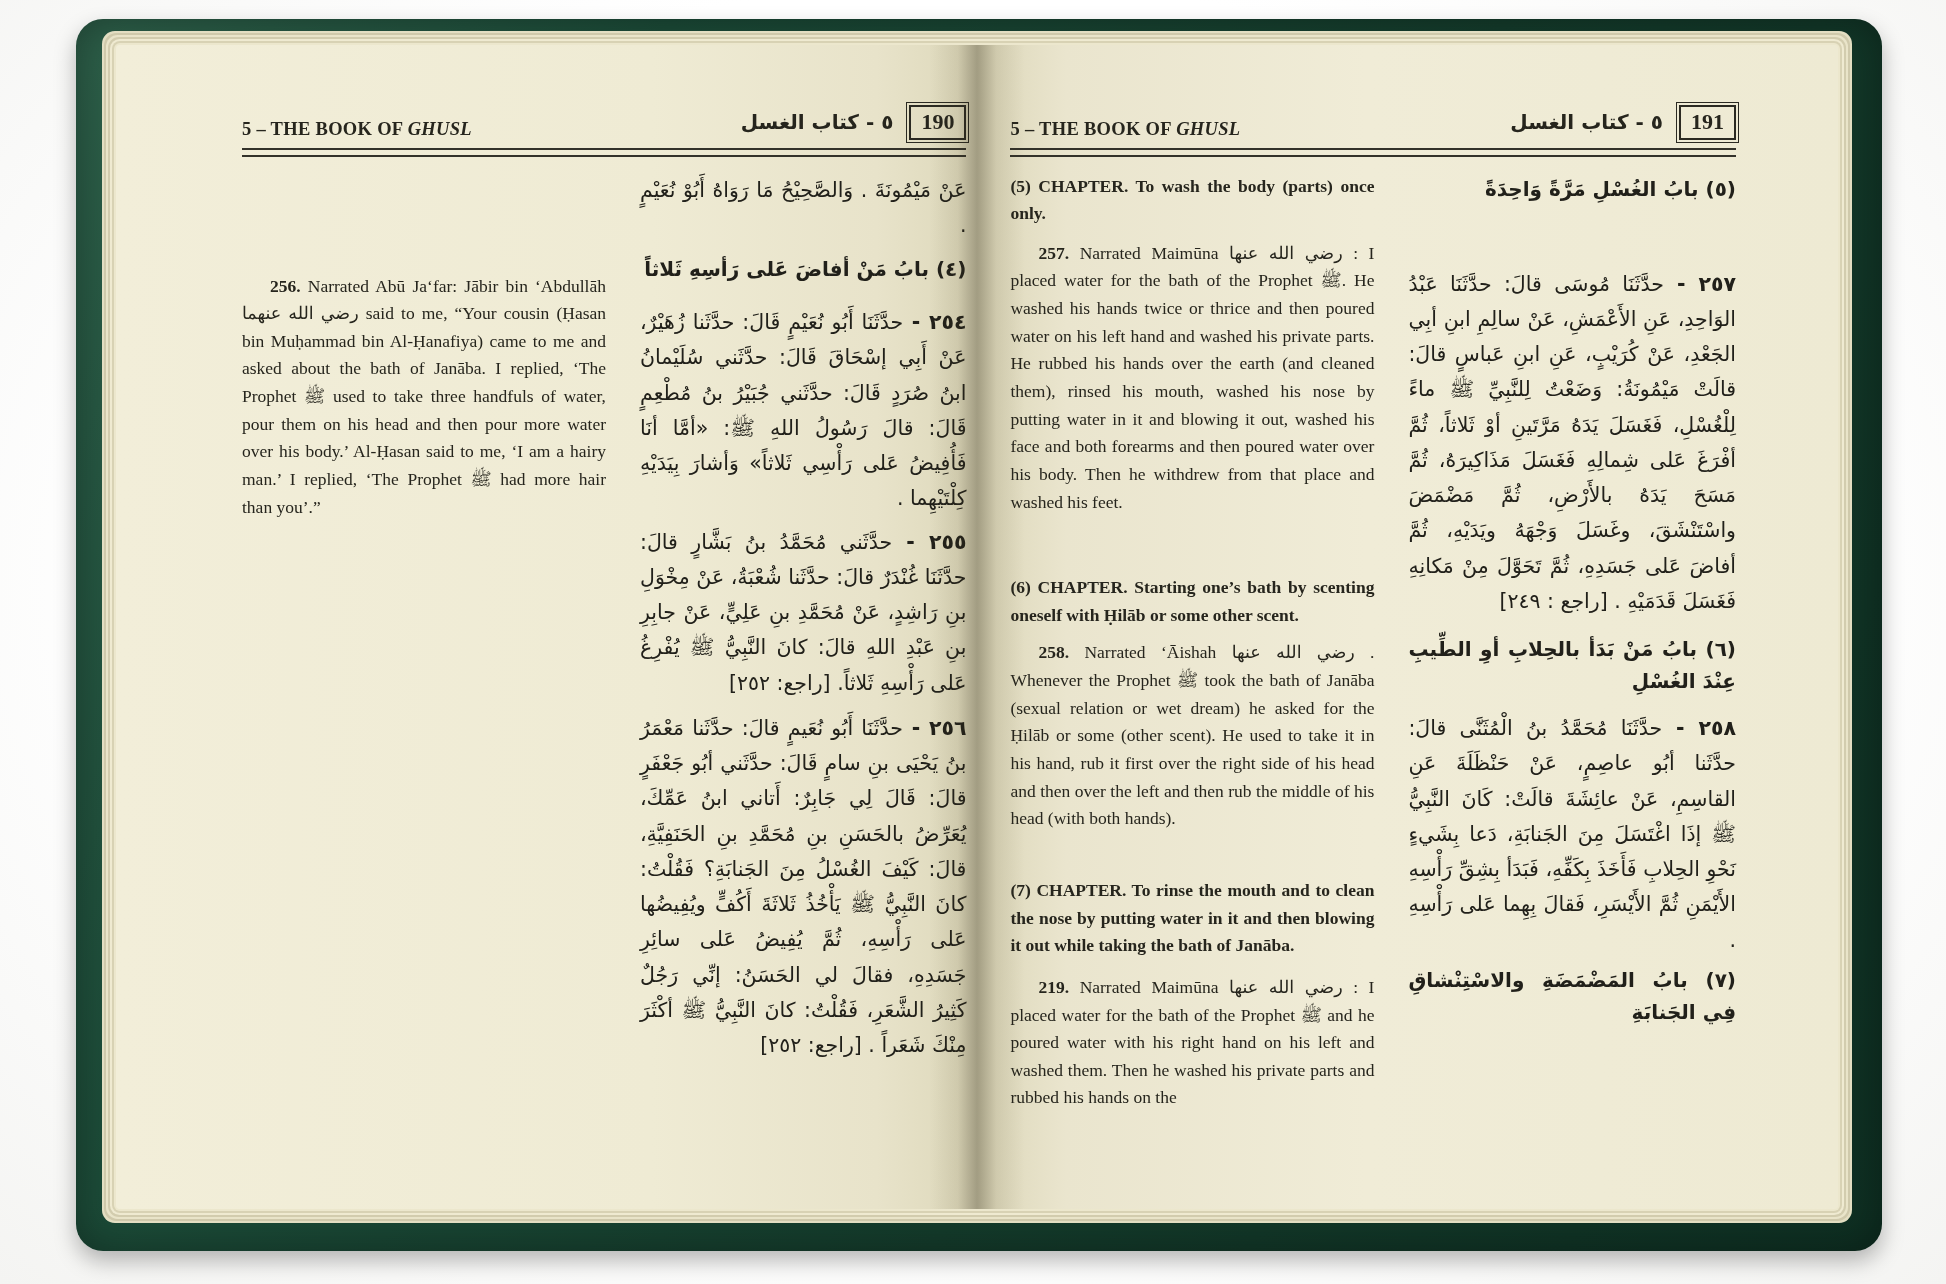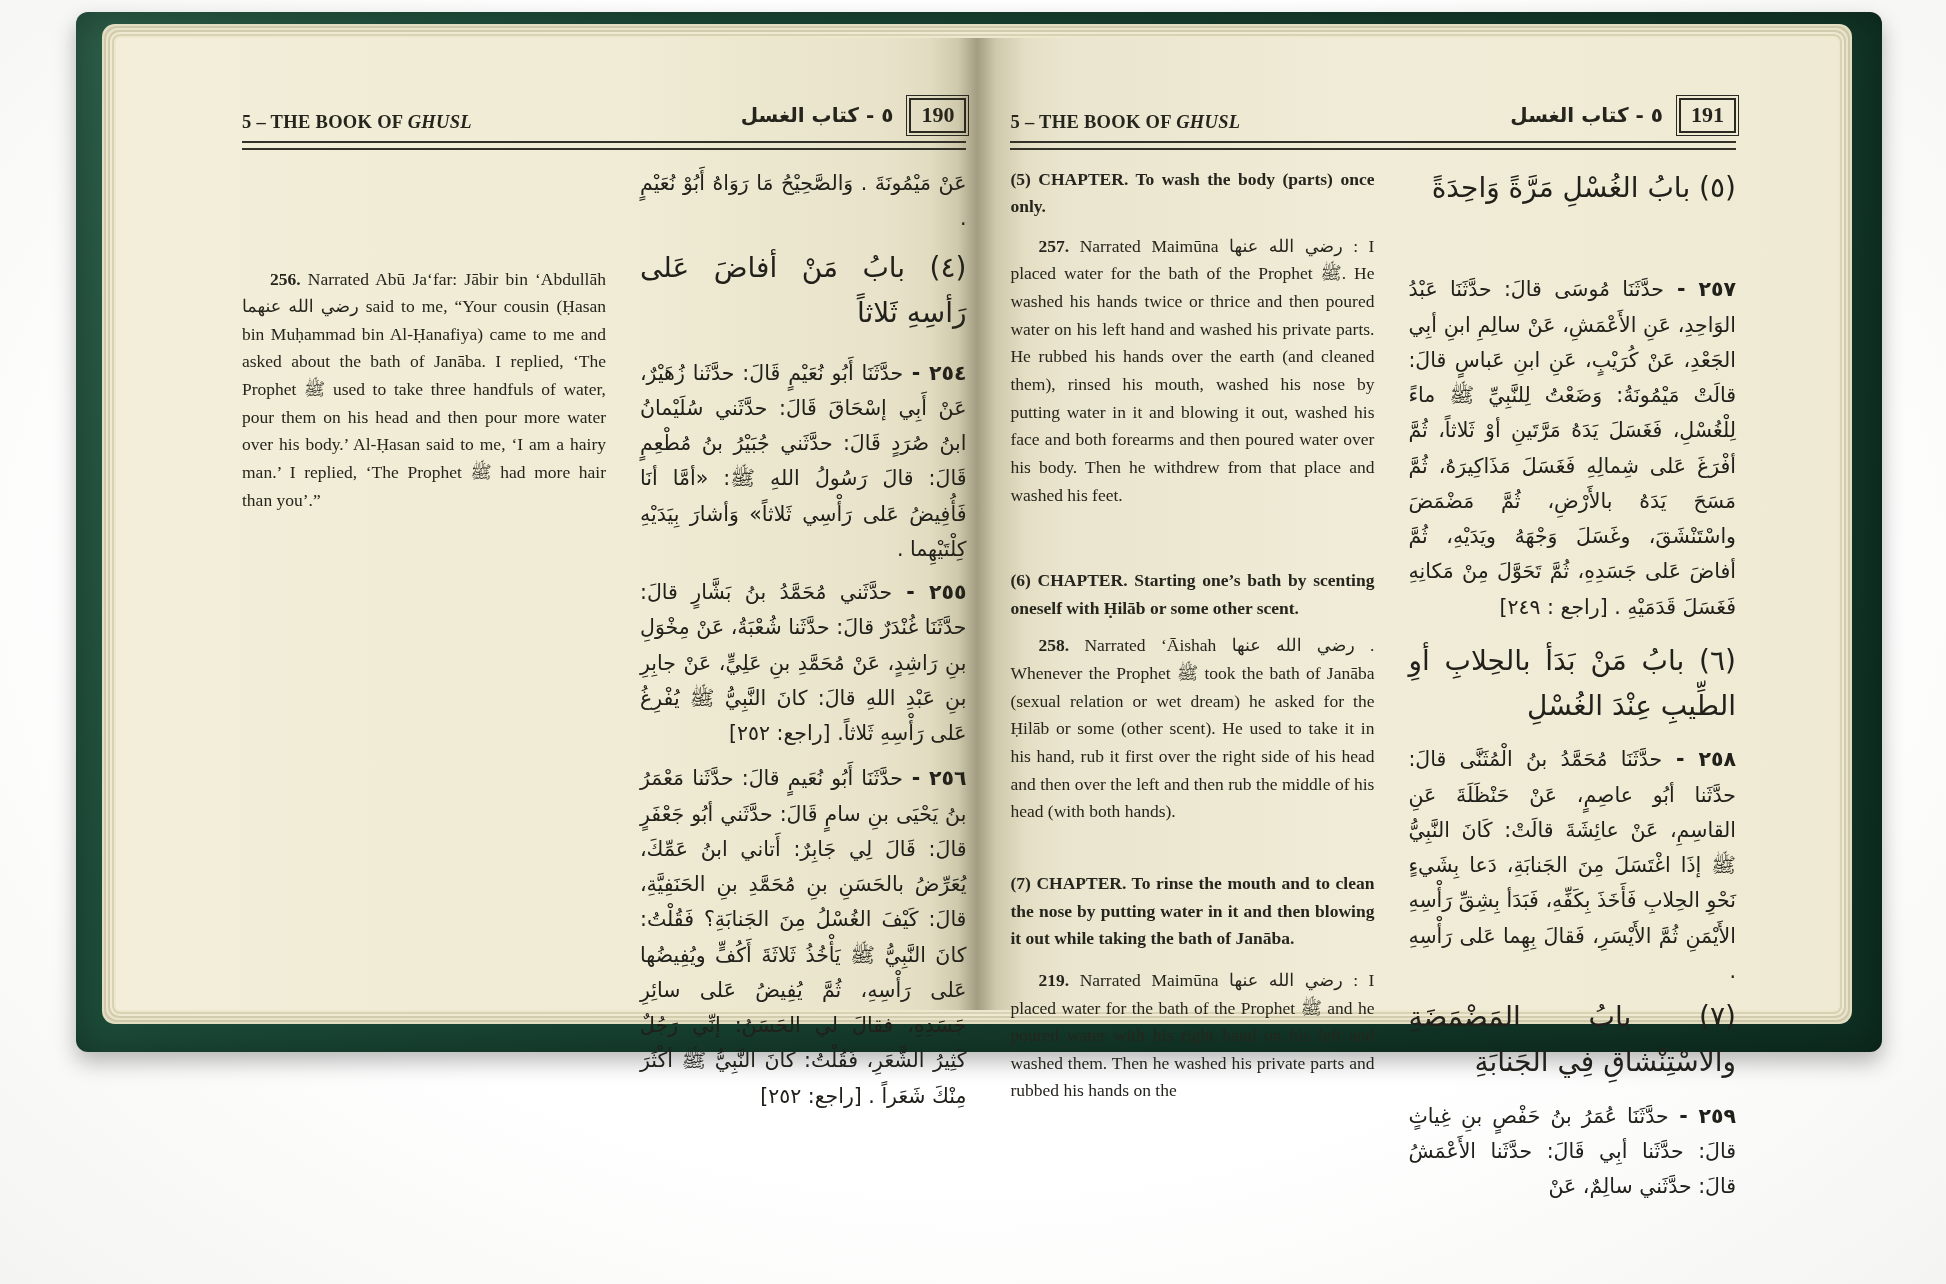--- a/index.html
+++ b/index.html
@@ -1,18 +1,18 @@
 <!DOCTYPE html>
 <html><head>
 <meta charset="utf-8">
 <style>
   html,body{margin:0;padding:0;width:1946px;height:1284px;background:#fdfdfc;overflow:hidden;}
   .scene{position:relative;width:1946px;height:1284px;background:radial-gradient(ellipse at 50% 45%, #ffffff 60%, #f4f4f2 100%);}
   
-  .book{position:absolute;left:76px;top:12px;width:1806px;height:1040px;border-radius:12px;
+  .book{position:absolute;left:76px;top:19px;width:1806px;height:1232px;border-radius:27px;
         background:linear-gradient(115deg,#2d5f49 0%,#1b4a37 25%,#143b2b 60%,#0e2f22 100%);
         box-shadow:0 10px 22px rgba(0,0,0,.28), inset 0 0 40px rgba(0,0,0,.35);}
   
   .spread{position:absolute;left:40px;top:26px;right:44px;bottom:42px;display:flex;border-radius:4px;
         background:#efebd4;
         box-shadow:0 0 0 2px #ece7cd,0 0 0 4px #d8d2b4,0 0 0 6px #efead1,0 0 0 8px #d2ccae,
                    0 0 0 10px #e9e4c9,0 0 0 12px #cfc9ab,0 0 0 14px #e3dec2;}
   .spread::before{content:"";position:absolute;left:50%;top:0;bottom:0;width:96px;transform:translateX(-50%);
         background:linear-gradient(to right,rgba(70,60,30,0) 0%,rgba(70,60,30,.10) 30%,rgba(40,33,14,.32) 50%,rgba(70,60,30,.10) 70%,rgba(70,60,30,0) 100%);
         pointer-events:none;z-index:6;}
@@ -36,21 +36,21 @@
   
   .cols{display:flex;gap:34px;margin-top:16px;align-items:flex-start;}
   .col-en{width:364px;font-family:"Liberation Serif","DejaVu Serif",serif;font-size:17.5px;line-height:1.58;
         text-align:justify;}
   .col-ar{flex:1;font-family:"DejaVu Sans",sans-serif;font-size:20.5px;line-height:1.72;text-align:justify;color:#21201a;}
   p{margin:0;}
   .en-ch{font-weight:bold;}
   .en-h{text-indent:1.6em;}
   .en-h .num{font-weight:bold;}
   .ar-cont{}
-  .ar-bab{font-weight:normal;font-size:28px;line-height:1.6;}
+  .ar-bab{font-weight:bold;font-size:20px;line-height:1.6;}
   .ar-h{}
   .ar-h .num{font-weight:bold;}
   .l-en-ch4{margin-top:92px;} .l-en-254{margin-top:34px;} .l-en-255{margin-top:116px;} .l-en-256{margin-top:100px;}
   .l-ar-bab4{margin-top:10px;} .l-ar-254{margin-top:20px;} .l-ar-255{margin-top:8px;} .l-ar-256{margin-top:10px;}
   .r-en-257{margin-top:12px;} .r-en-ch6{margin-top:58px;} .r-en-258{margin-top:10px;} .r-en-ch7{margin-top:44px;} .r-en-259{margin-top:14px;}
   .r-ar-257{margin-top:62px;} .r-ar-bab6{margin-top:14px;} .r-ar-258{margin-top:14px;} .r-ar-bab7{margin-top:6px;} .r-ar-259{margin-top:14px;}
 </style>
 </head>
 <body>
 
@@ -106,20 +106,19 @@
             <p class="en-ch r-en-ch7">(7) CHAPTER. To rinse the mouth and to clean the nose by putting water in it and then blowing it out while taking the bath of Janāba.</p>
             <p class="en-h r-en-259"><b class="num">219.</b><span> Narrated Maimūna رضي الله عنها : I placed water for the bath of the Prophet ﷺ and he poured water with his right hand on his left and washed them. Then he washed his private parts and rubbed his hands on the</span></p>
           </div>
 
           <div class="col col-ar" dir="rtl">
             <p class="ar-bab">(٥) بابُ الغُسْلِ مَرَّةً وَاحِدَةً</p>
             <p class="ar-h r-ar-257"><b class="num">٢٥٧ - </b><span>حدَّثَنَا مُوسَى قالَ: حدَّثَنَا عَبْدُ الوَاحِدِ، عَنِ الأَعْمَشِ، عَنْ سالِمِ ابنِ أبِي الجَعْدِ، عَنْ كُرَيْبٍ، عَنِ ابنِ عَباسٍ قالَ: قالَتْ مَيْمُونَةُ: وَضَعْتُ لِلنَّبِيِّ ﷺ ماءً لِلْغُسْلِ، فَغَسَلَ يَدَهُ مَرَّتَينِ أوْ ثَلاثاً، ثُمَّ أفْرَغَ عَلى شِمالِهِ فَغَسَلَ مَذَاكِيرَهُ، ثُمَّ مَسَحَ يَدَهُ بالأَرْضِ، ثُمَّ مَضْمَضَ واسْتَنْشَقَ، وغَسَلَ وَجْهَهُ ويَدَيْهِ، ثُمَّ أفاضَ عَلى جَسَدِهِ، ثُمَّ تَحَوَّلَ مِنْ مَكانِهِ فَغَسَلَ قَدَمَيْهِ . [راجع : ٢٤٩]</span></p>
             <p class="ar-bab r-ar-bab6">(٦) بابُ مَنْ بَدَأ بالحِلابِ أوِ الطِّيبِ عِنْدَ الغُسْلِ</p>
             <p class="ar-h r-ar-258"><b class="num">٢٥٨ - </b><span>حدَّثَنَا مُحَمَّدُ بنُ الْمُثَنَّى قالَ: حدَّثَنا أبُو عاصِمٍ، عَنْ حَنْظَلَةَ عَنِ القاسِمِ، عَنْ عائِشَةَ قالَتْ: كَانَ النَّبِيُّ ﷺ إذَا اغْتَسَلَ مِنَ الجَنابَةِ، دَعا بِشَيءٍ نَحْوِ الحِلابِ فَأَخَذَ بِكَفِّهِ، فَبَدَأ بِشِقِّ رَأْسِهِ الأَيْمَنِ ثُمَّ الأَيْسَرِ، فَقالَ بِهِما عَلى رَأْسِهِ .</span></p>
             <p class="ar-bab r-ar-bab7">(٧) بابُ المَضْمَضَةِ والاسْتِنْشاقِ فِي الجَنابَةِ</p>
-            <p class="ar-h r-ar-259"><b class="num">٢٥٩ - </b><span>حدَّثَنَا عُمَرُ بنُ حَفْصٍ بنِ غِياثٍ قالَ: حدَّثَنا أبِي قَالَ: حدَّثَنا الأَعْمَشُ قالَ: حدَّثَني سالِمٌ، عَنْ</span></p>
           </div>
         </div>
       </div>
 
     </div>
   </div>
 </div>
 
 </body></html>

